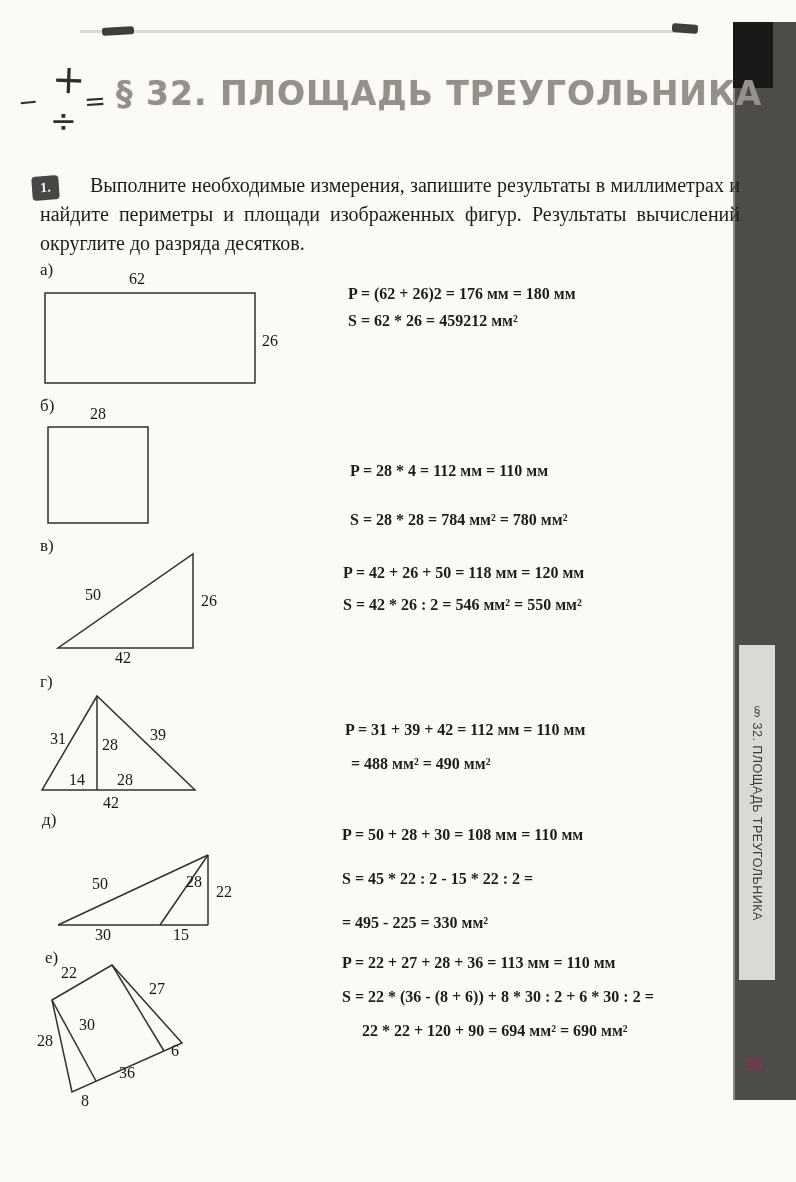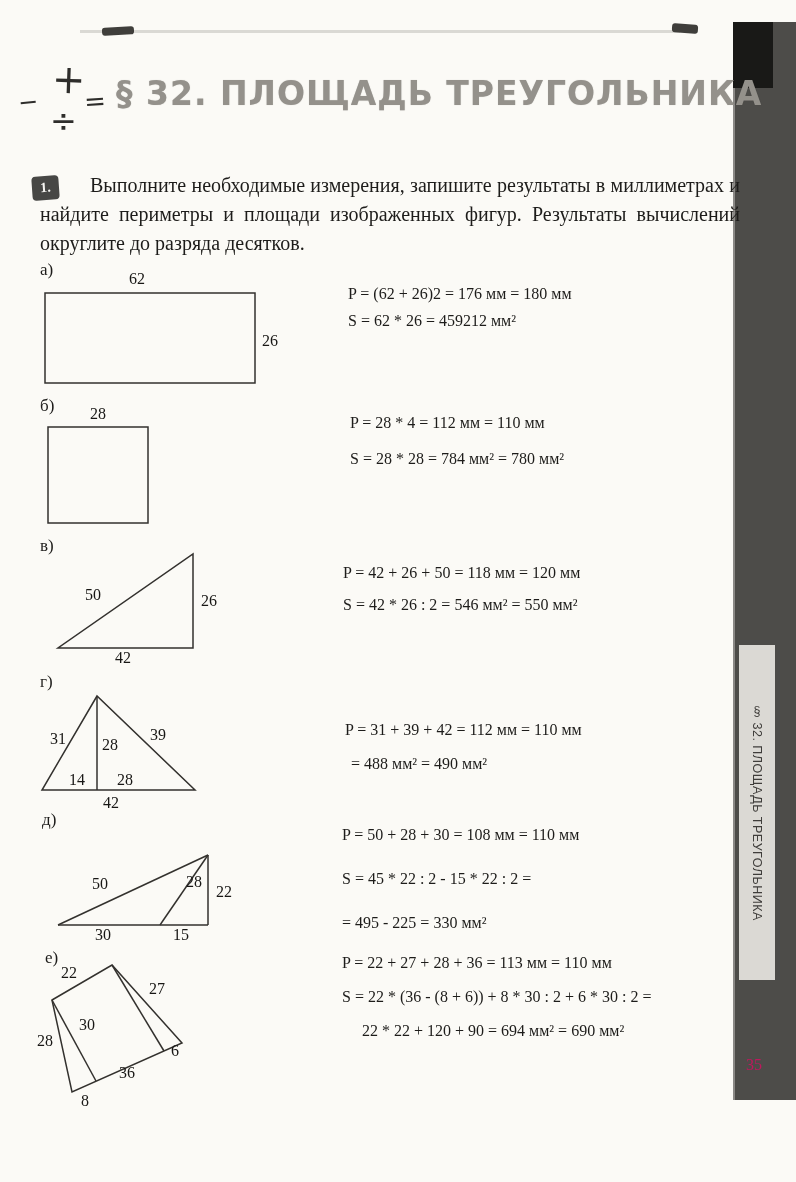--- a/index.html
+++ b/index.html
@@ -51,21 +51,21 @@
   .statement {
     position:absolute; left:40px; top:171px; width:700px;
     font-size:20px; line-height:29px; text-align:justify; text-indent:50px;
   }
 
   
   .item-label { position:absolute; font-size:17px; }
   .fig { position:absolute; overflow:visible; }
   .fig .shape { fill:none; stroke:#33312e; stroke-width:1.5; }
   .fig text { font-family:"Liberation Serif", serif; font-size:16px; fill:#181715; }
-  .sol { position:absolute; display:flex; flex-direction:column; }
+  .sol { position:absolute; display:flex; flex-direction:column;font-weight:bold; }
   .sol-line { font-size:16px; line-height:21px; white-space:nowrap; }
 </style>
 </head>
 <body>
 
 <div class="scan-streak"></div>
 <div class="scan-mark mark-1"></div>
 <div class="scan-mark mark-2"></div>
 
 <div class="side-strip"></div>
@@ -98,21 +98,21 @@
     <div class="sol-line">S = 62 * 26 = 459212 мм²</div>
   </div>
 </section>
 
 <section>
   <div class="item-label" style="left:40px;top:396px">б)</div>
   <svg class="fig" style="left:44px;top:405px" width="130" height="124">
     <rect class="shape" x="4" y="22" width="100" height="96"></rect>
     <text x="54" y="14" text-anchor="middle">28</text>
   </svg>
-  <div class="sol" style="left:350px;top:412px;gap:15px">
+  <div class="sol" style="left:350px;top:460px;gap:28px">
     <div class="sol-line">P = 28 * 4 = 112 мм = 110 мм</div>
     <div class="sol-line">S = 28 * 28 = 784 мм² = 780 мм²</div>
   </div>
 </section>
 
 <section>
   <div class="item-label" style="left:40px;top:536px">в)</div>
   <svg class="fig" style="left:48px;top:548px" width="190" height="120">
     <polygon class="shape" points="10,100 145,100 145,6"></polygon>
     <text x="45" y="52" text-anchor="middle">50</text>

